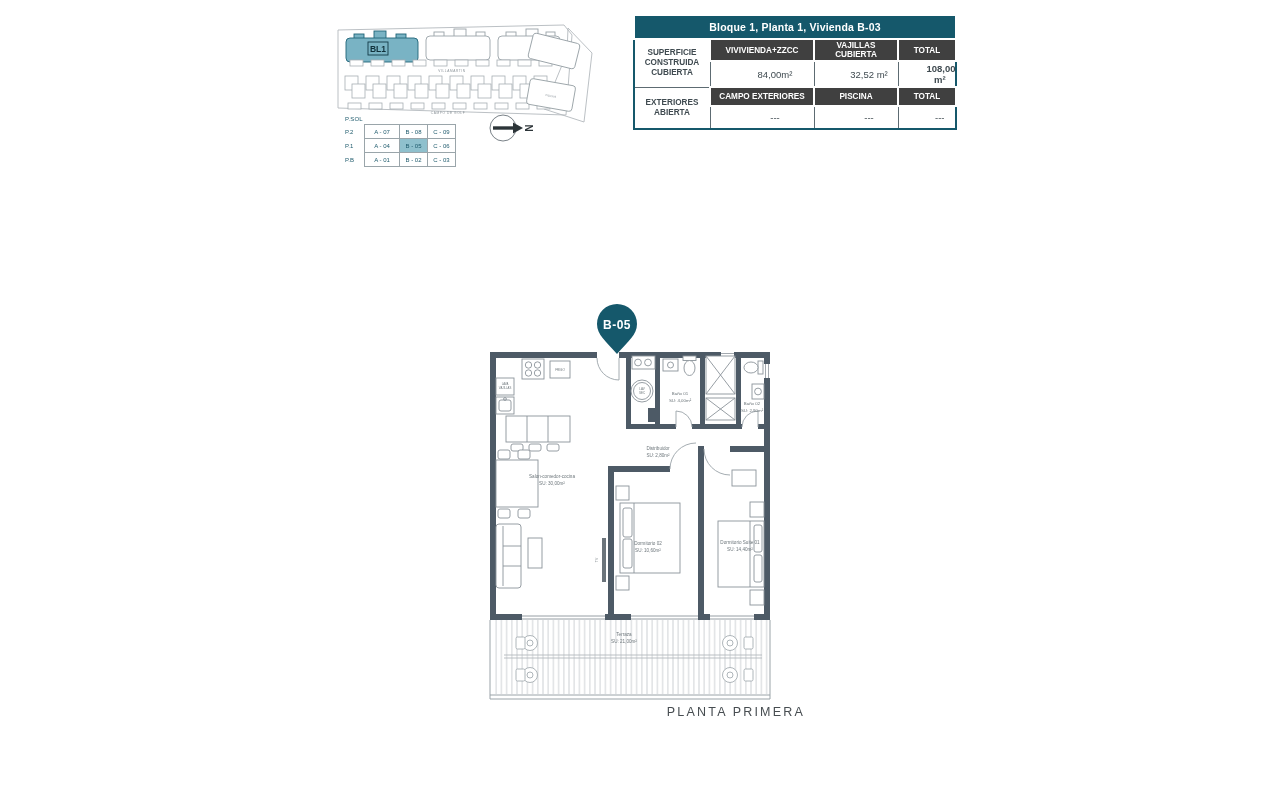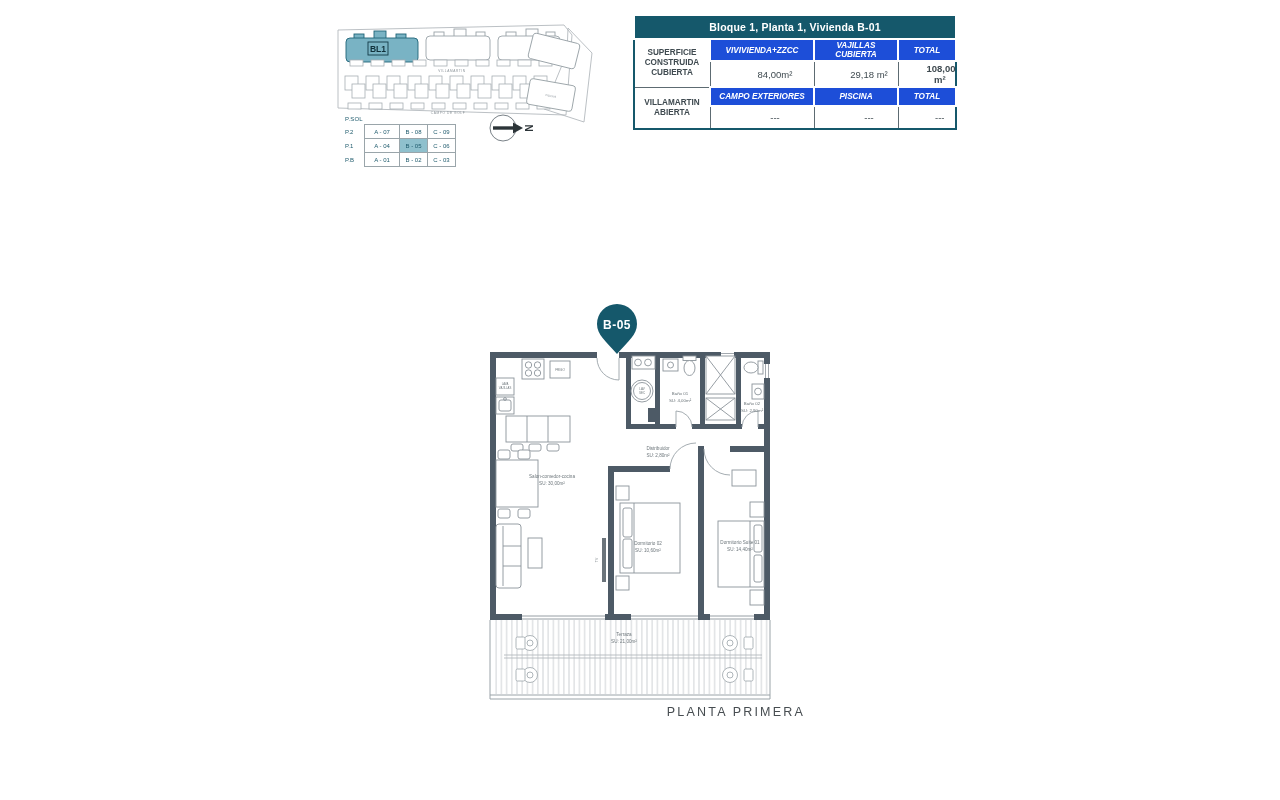--- a/index.html
+++ b/index.html
@@ -18,22 +18,22 @@
   .levels td.u.c1{width:25px;}
   .levels td.u.c2{width:25px;}
   .levels td.hl{background:#8fc0cd;}
 
   
   .summary{position:absolute;left:633px;top:14px;width:322px;border-collapse:collapse;
            table-layout:fixed;border:2px solid #15586b;color:#3f4a50;}
   .summary td{text-align:center;vertical-align:middle;padding:1px 2px;}
   .summary td.title{background:#15586b;color:#fff;font-weight:bold;font-size:10.5px;
                     height:20px;border:2px solid #fff;letter-spacing:.2px;}
-  .summary td.colhead{background:#1d4ed8;color:#fff;font-weight:bold;font-size:8.2px;
-                      height:15px;border:2px solid #fff;font-style:italic;}
+  .summary td.colhead{background:#404040;color:#fff;font-weight:bold;font-size:8.2px;
+                      height:15px;border:2px solid #fff;}
   .summary td.rowlabel{font-weight:bold;font-size:8.2px;border:1px solid #5d6b72;line-height:1.25;margin-top:21px;}
   .summary td.val{font-size:9.5px;height:19px;border:1px solid #5d6b72;padding-left:28px;}
   .summary td.val.total{font-weight:bold;}
 </style>
 </head>
 <body>
 
 <div class="page">
 
   <svg class="abs" style="left:330px;top:12px;width:265px;height:118px" viewBox="0 0 265 118">
@@ -160,35 +160,35 @@
 
   <table class="summary">
     <colgroup>
         <col style="width:76px">
         <col style="width:104px">
         <col style="width:84px">
         <col style="width:58px">
       </colgroup>
     <tbody>
       <tr>
-          <td class="title" colspan="4">Bloque 1, Planta 1, Vivienda B-01</td>
+          <td class="title" colspan="4">Bloque 1, Planta 1, Vivienda B-03</td>
         </tr>
       <tr>
         <td class="rowlabel" rowspan="2">SUPERFICIE CONSTRUIDA CUBIERTA</td>
         <td class="colhead">VIVIVIENDA+ZZCC</td>
         <td class="colhead">VAJILLAS CUBIERTA</td>
         <td class="colhead">TOTAL</td>
       </tr>
       <tr>
         <td class="val">84,00m²</td>
-        <td class="val">29,18 m²</td>
+        <td class="val">32,52 m²</td>
         <td class="val total">108,00 m²</td>
       </tr>
       <tr>
-        <td class="rowlabel" rowspan="2">VILLAMARTIN ABIERTA</td>
+        <td class="rowlabel" rowspan="2">EXTERIORES ABIERTA</td>
         <td class="colhead">CAMPO EXTERIORES</td>
         <td class="colhead">PISCINA</td>
         <td class="colhead">TOTAL</td>
       </tr>
       <tr>
         <td class="val">---</td>
         <td class="val">---</td>
         <td class="val">---</td>
       </tr>
     </tbody>

